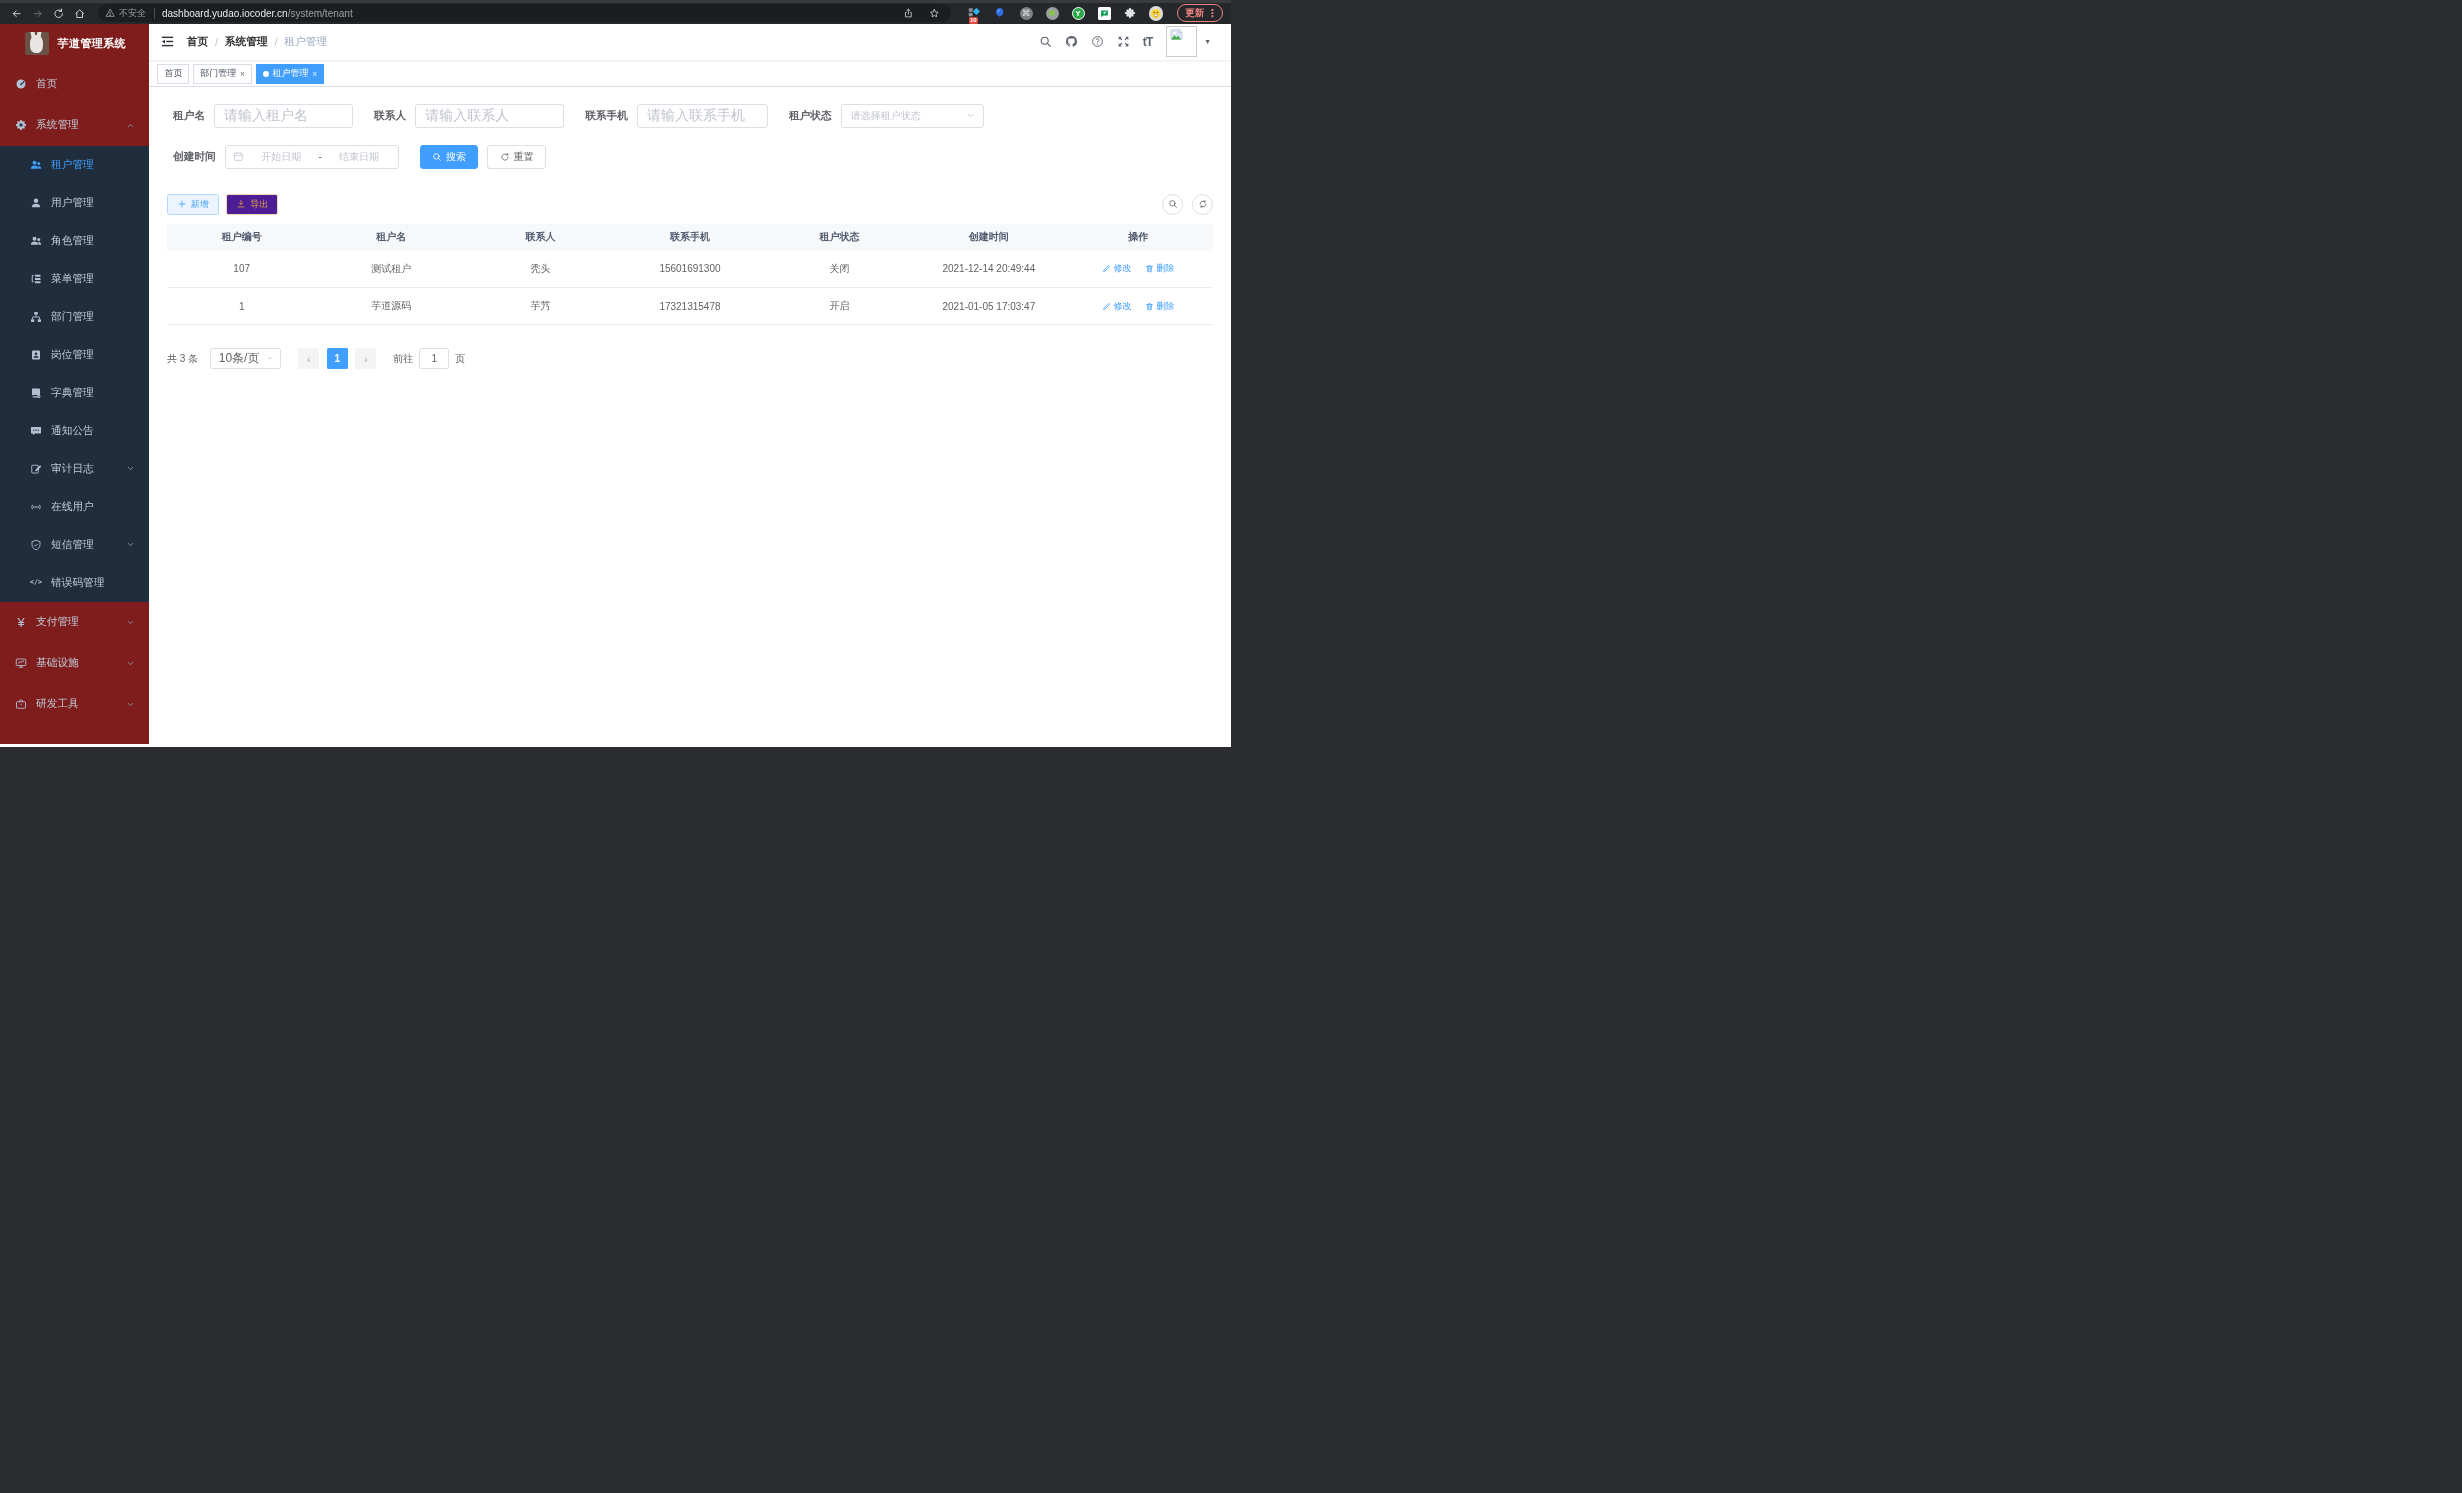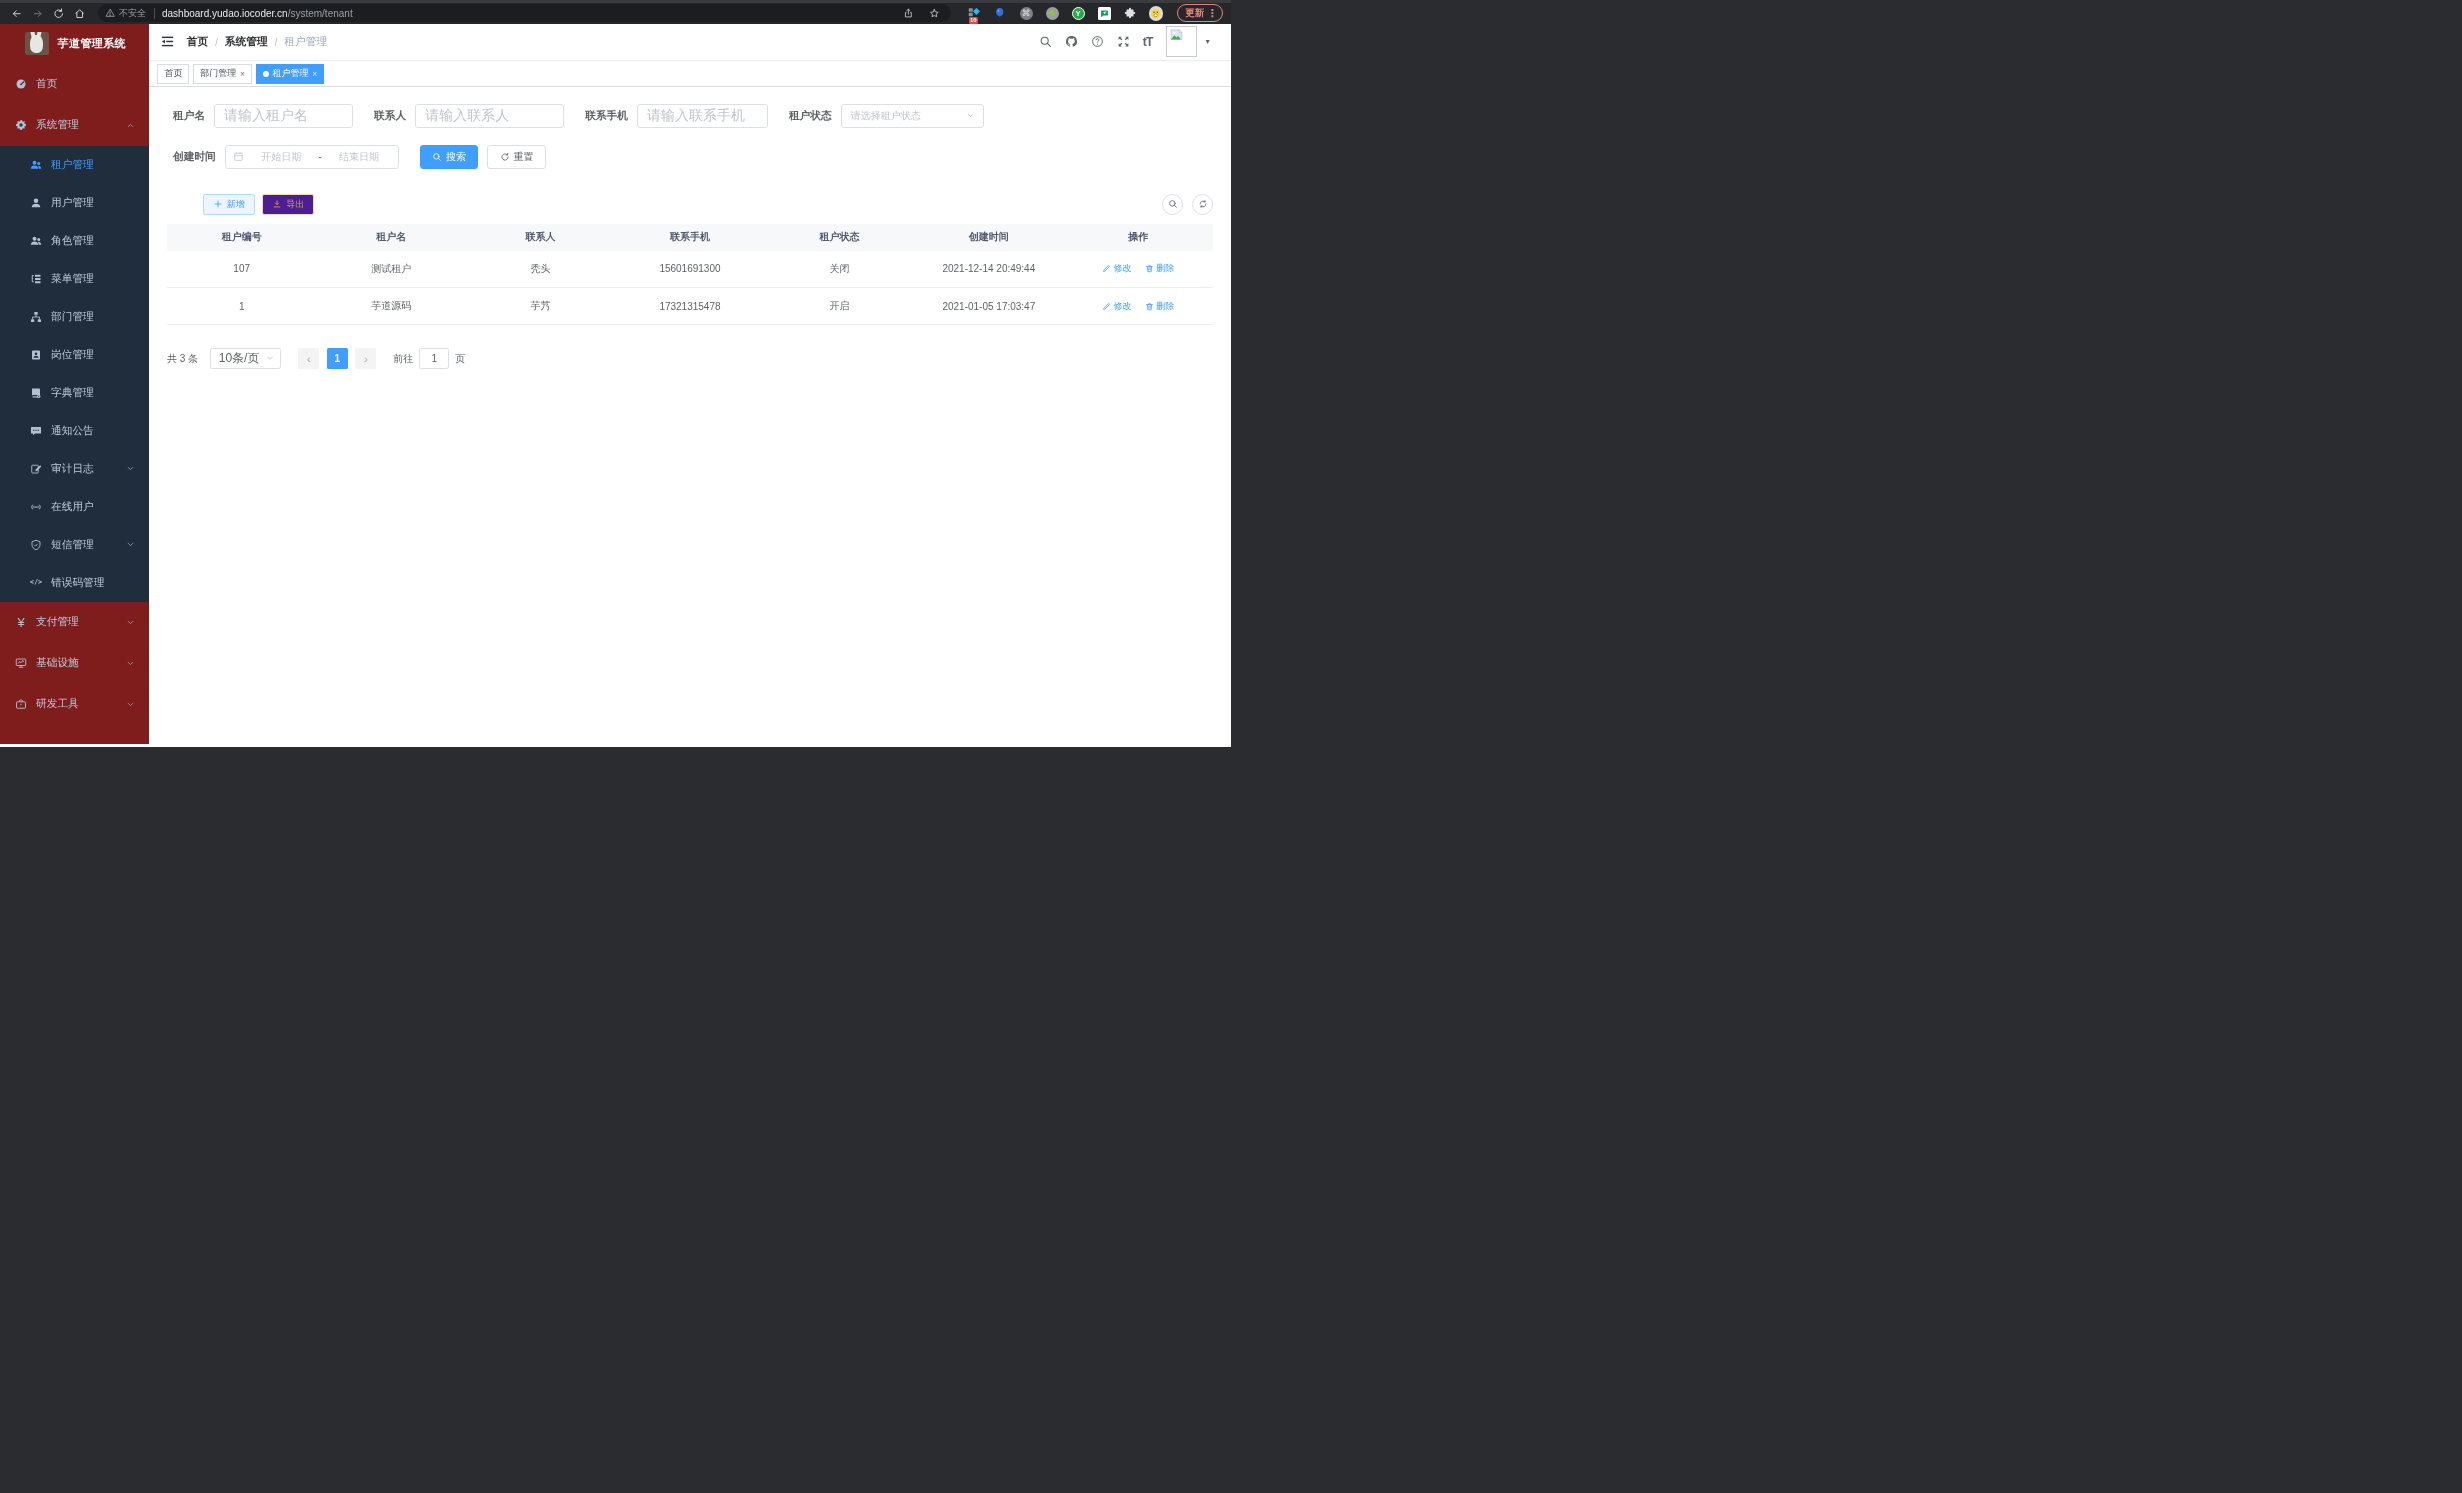--- a/index.html
+++ b/index.html
@@ -94,21 +94,21 @@
   .daterange .ph { font-size:10px; color:#c0c4cc; flex:1; text-align:center; }
   .daterange .dash { font-size:10px; color:#606266; }
   .btn { height:24px; border-radius:3px; font-size:10px; display:inline-flex; align-items:center; gap:3.8px;
          padding:0 11.4px; cursor:pointer; border:0.8px solid transparent; font-family:inherit; }
   .btn svg { width:10px; height:10px; }
   .btn-primary { background:#409eff; color:#fff; border-color:#409eff; }
   .btn-plain { background:#fff; color:#606266; border-color:#dcdfe6; }
   .btn-sm { height:21px; font-size:9px; border-radius:2.3px; padding:0 9px; }
   .btn-add { background:#ecf5ff; color:#409eff; border-color:#b3d8ff; margin-right:7.6px; }
   .btn-export { background:#4c1d95; color:#e6a23c; border-color:#f5dab1; }
-  .tools-row { display:flex; align-items:flex-end; margin-top:25px;margin-left:36px; }
+  .tools-row { display:flex; align-items:flex-end; margin-top:25px; }
   .circ { width:21px; height:21px; border-radius:50%; border:0.8px solid #dcdfe6; background:#fff; display:flex;
           align-items:center; justify-content:center; color:#606266; cursor:pointer; }
   .circ svg { width:10px; height:10px; }
   .circ + .circ { margin-left:9px; }
   .push { margin-left:auto; }
 
   
   table { width:100%; border-collapse:collapse; table-layout:fixed; margin-top:9px; }
   th { height:27px; background:#f7f8fa; color:#515a6e; font-size:10px; font-weight:600; text-align:center; }
   td { height:37px; color:#606266; font-size:10px; text-align:center; border-bottom:0.8px solid #ebeef5; }

